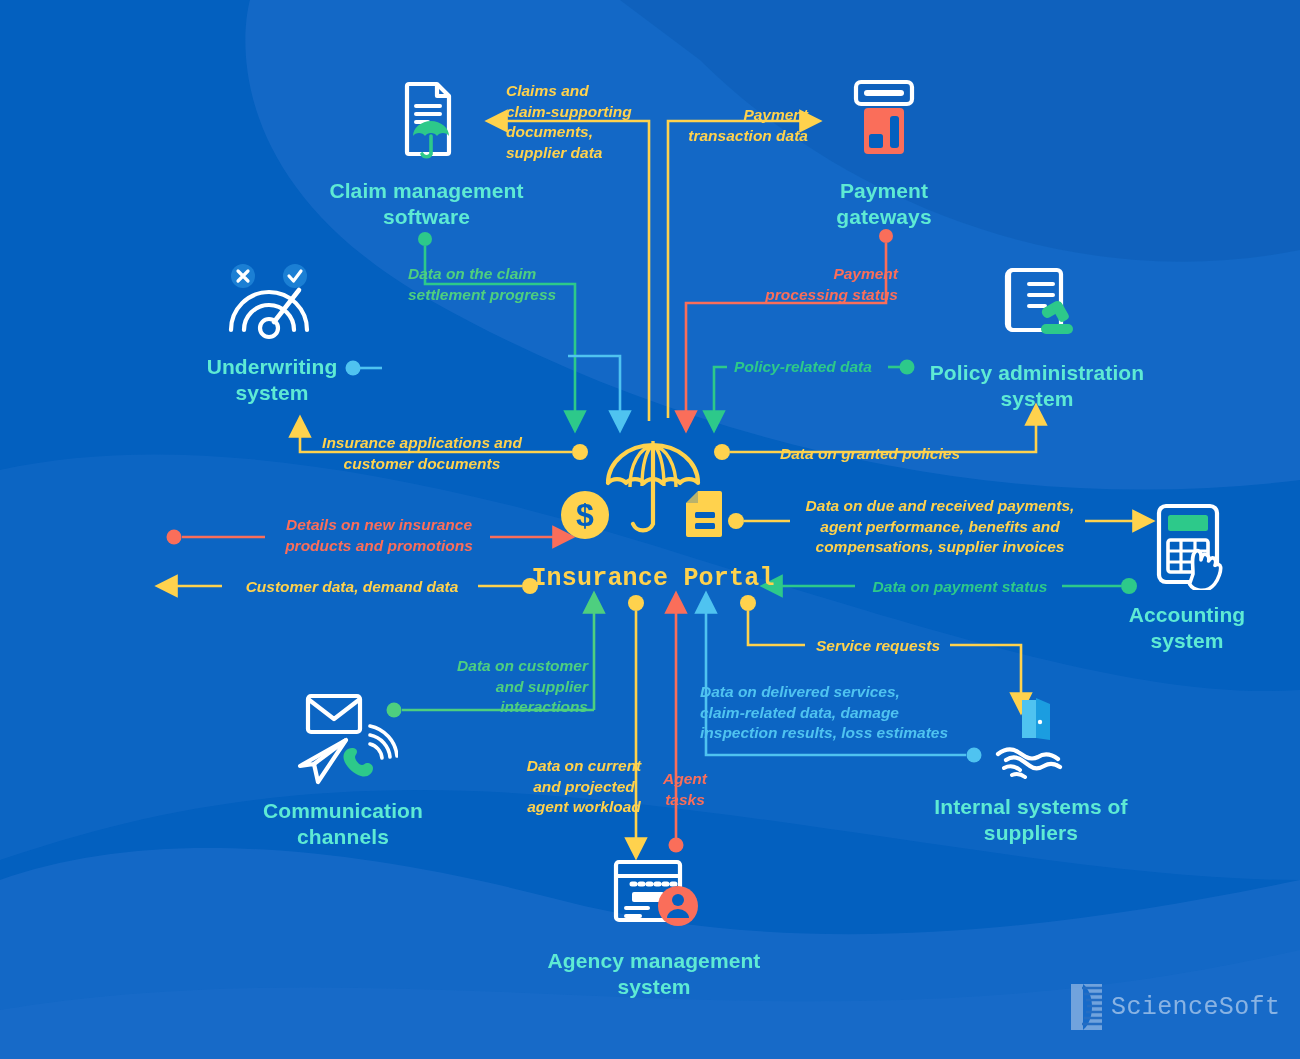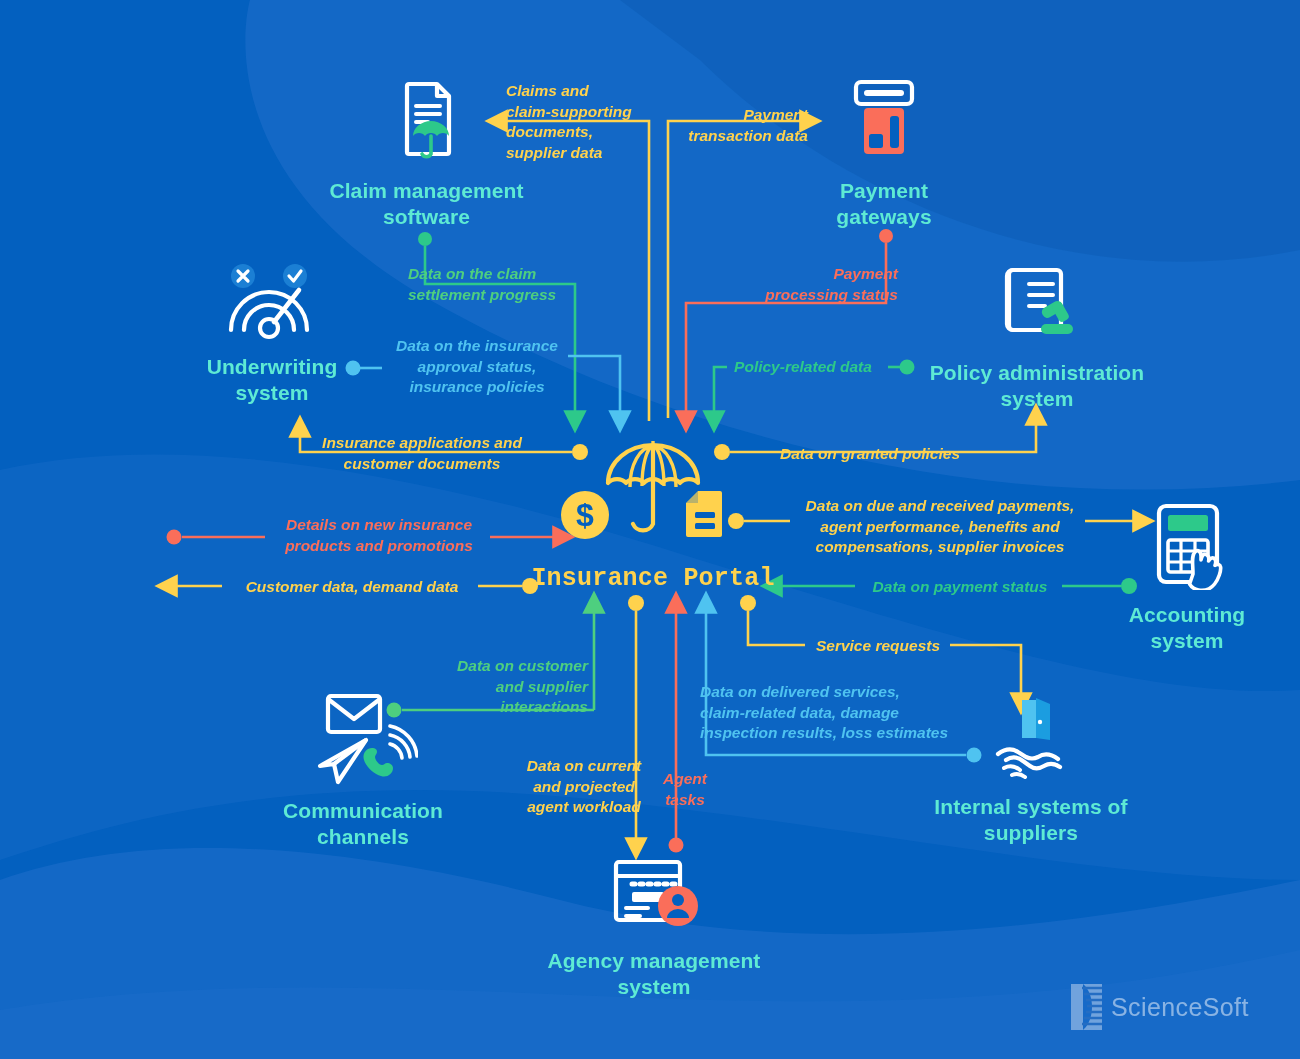--- a/index.html
+++ b/index.html
@@ -13,21 +13,21 @@
               letter-spacing:.1px;margin-top:8px;white-space:pre-line;}
   .hub{position:absolute;text-align:center;}
   .hub .lbl{display:block;color:#ffd24d;font-size:25px;font-weight:700;letter-spacing:.2px;font-family:Liberation Mono, monospace;}
   .cap{position:absolute;font-size:15.5px;font-weight:700;font-style:italic;
        line-height:1.33;white-space:pre-line;}
   .y{color:#ffd24d;} .g{color:#2dc98a;} .lg{color:#4ecf7f;}
   .c{color:#4fc3f0;} .r{color:#fa6e5a;}
   .ta-l{text-align:left;} .ta-r{text-align:right;} .ta-c{text-align:center;}
   #logo{position:absolute;left:1068px;top:984px;display:flex;align-items:center;gap:9px;opacity:.62;}
   #logo .mark{width:34px;height:46px;}
-  #logo .wm{color:#cfe0f5;font-size:25px;letter-spacing:.4px;font-family:Liberation Sans, sans-serif;}
+  #logo .wm{color:#cfe0f5;font-size:25px;letter-spacing:.4px;font-family:Liberation Mono, monospace;}
 </style>
 </head>
 <body>
 
 <div id="stage">
 
   <svg id="bg" viewBox="0 0 1300 1059">
     <rect x="0" y="0" width="1300" height="1059" fill="#0360bf"></rect>
     <path d="M0,0 L250,0 C250,0 200,170 430,300 C660,430 980,520 1300,480 L1300,0 Z" fill="#2170cc" opacity="0.55"></path>
     <path d="M620,0 L1300,0 L1300,250 C1050,300 820,180 700,60 Z" fill="#0a57ab" opacity="0.35"></path>
@@ -187,21 +187,21 @@
         <path d="M40,42 v32 M54,42 v32 M27,53 h40 M27,64 h40" stroke="#fff" stroke-width="3.2"></path>
         <path d="M52,76 c0,-10 -2,-18 2,-22 c3,-3 6,0 6,4 l0,4 c1,-5 3,-7 6,-5 c2,1.4 2,4 1.6,6
                  c1.6,-3.6 5,-4 6.4,-1.6 c1,1.8 .6,4.4 0,6 c2.4,-2 5.2,-1 5.6,1.6
                  c.6,3.6 -2,12 -6,17 c-4,5 -10,7 -16,6 c-4,-.6 -7,-2.6 -9,-6 z" fill="#0360bf" stroke="#fff" stroke-width="3.6" stroke-linejoin="round"></path>
       </svg>
     </span>
     <span class="lbl">Accounting
 system</span>
   </div>
 
-  <div class="node" style="left:259px;top:690px;width:208px;">
+  <div class="node" style="left:239px;top:690px;width:208px;">
     <span class="ico">
       <svg width="110" height="96" viewBox="0 0 110 96">
         <rect x="20" y="6" width="52" height="36" rx="3" fill="none" stroke="#fff" stroke-width="4.2"></rect>
         <path d="M20,9 L46,29 L72,9" fill="none" stroke="#fff" stroke-width="4.2" stroke-linejoin="round"></path>
         <path d="M12,76 L58,50 L30,92 L26,74 Z" fill="none" stroke="#fff" stroke-width="4.2" stroke-linejoin="round"></path>
         <path d="M26,74 L58,50" stroke="#fff" stroke-width="4.2" stroke-linejoin="round"></path>
         <path d="M64,58 c-6,0 -10,6 -8,12 c2,7 10,14 17,16 c6,2 12,-2 12,-8 c0,-3 -3,-5 -6,-5
                  c-2,0 -3,2 -5,2 c-3,0 -7,-5 -7,-8 c0,-2 2,-3 2,-5 c0,-3 -2,-4 -5,-4 z" fill="#2dc98a"></path>
         <path d="M82,54 a16,16 0 0 1 12,14" fill="none" stroke="#fff" stroke-width="3.6" stroke-linecap="round"></path>
         <path d="M82,45 a25,25 0 0 1 20,22" fill="none" stroke="#fff" stroke-width="3.6" stroke-linecap="round"></path>
@@ -274,23 +274,20 @@
 
   <div class="cap y ta-r" style="left:660px;top:105px;width:148px;">Payment
 transaction data</div>
 
   <div class="cap lg ta-l" style="left:408px;top:264px;width:180px;">Data on the claim
 settlement progress</div>
 
   <div class="cap r ta-r" style="left:730px;top:264px;width:168px;">Payment
 processing status</div>
 
-  <div class="cap c ta-c" style="left:386px;top:336px;width:182px;">Data on the insurance
-approval status,
-insurance policies</div>
 
   <div class="cap g ta-r" style="left:718px;top:357px;width:170px;text-align:center;">Policy-related data</div>
 
   <div class="cap y ta-c" style="left:306px;top:433px;width:232px;">Insurance applications and
 customer documents</div>
 
   <div class="cap y ta-l" style="left:780px;top:444px;width:220px;">Data on granted policies</div>
 
   <div class="cap r ta-c" style="left:268px;top:515px;width:222px;">Details on new insurance
 products and promotions</div>

